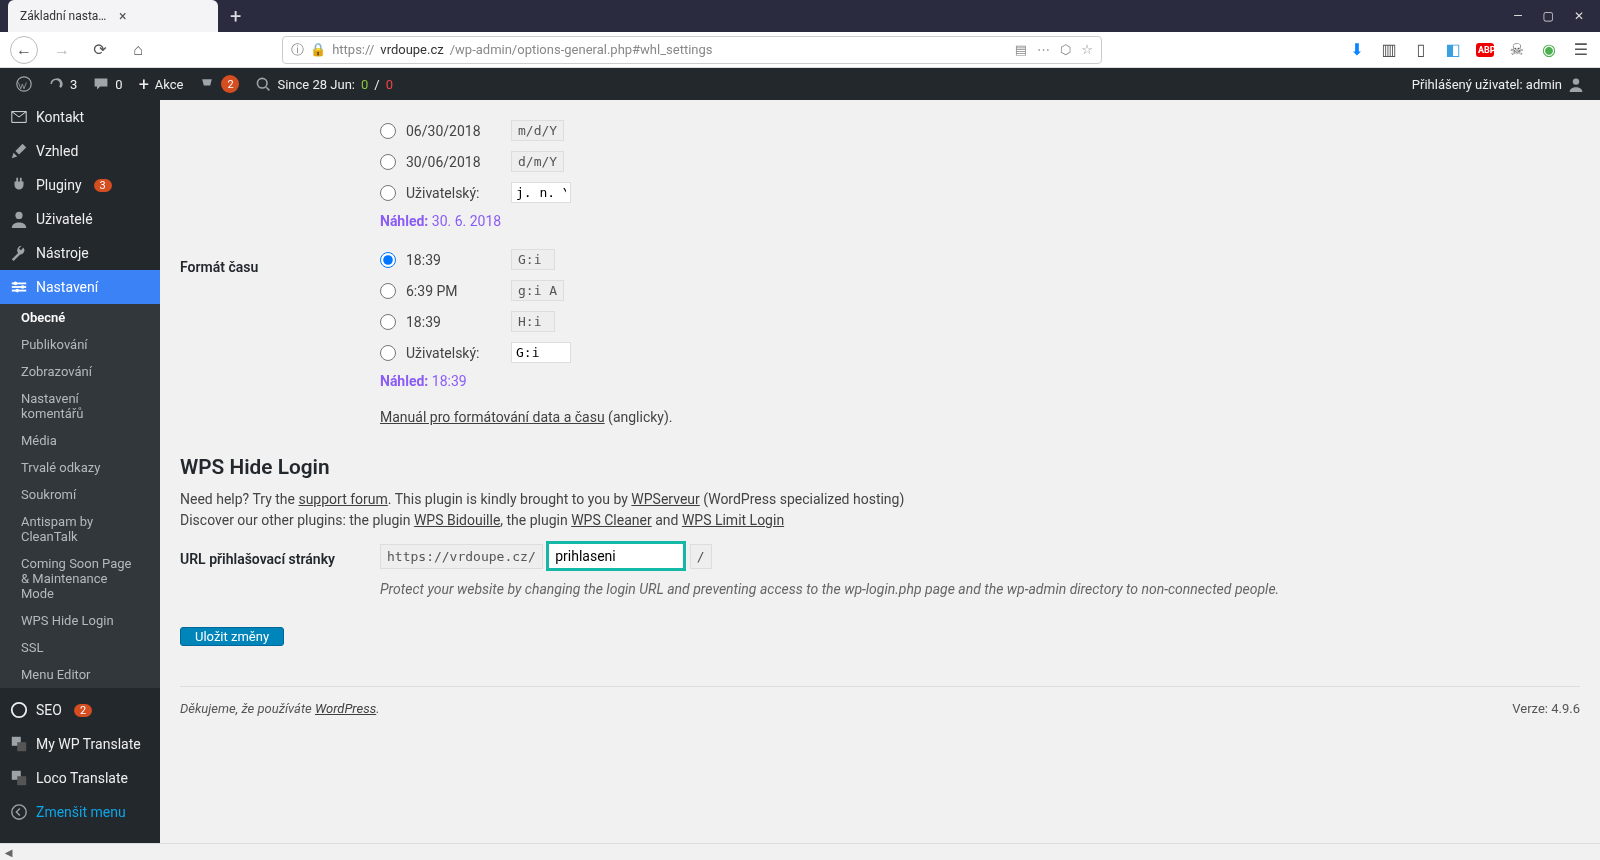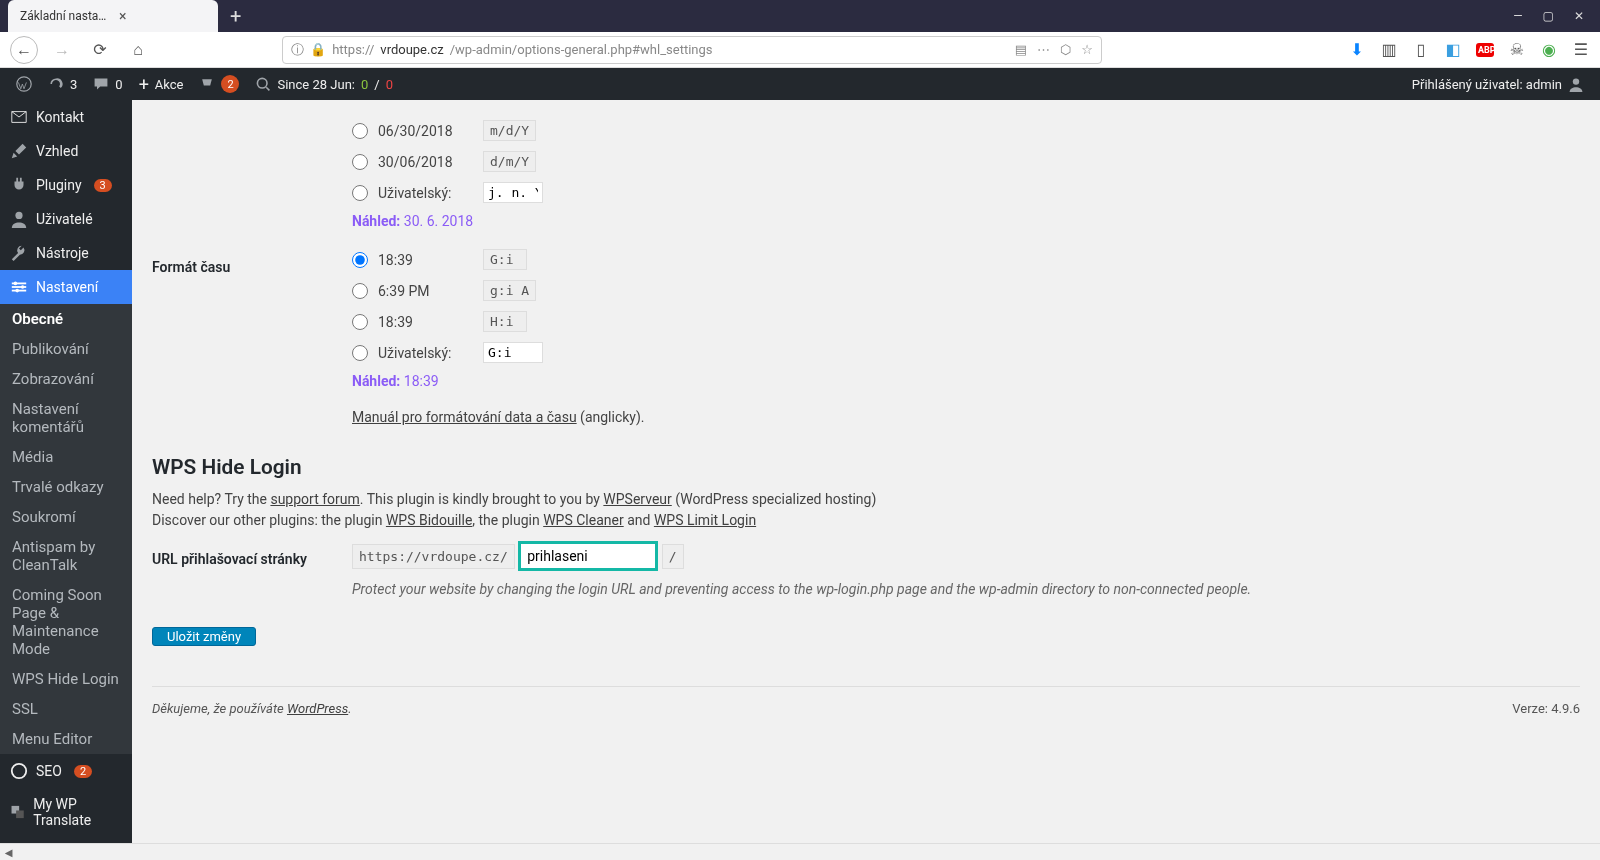--- a/index.html
+++ b/index.html
@@ -30,30 +30,30 @@
 .wp-admin-bar svg { width: 16px; height: 16px; fill: #a0a5aa; }
 .ab-right { margin-left: auto; display: flex; align-items: center; gap: 6px; }
 .ab-icon-bubble { background: #d54e21; color:#fff; border-radius:50%; width:18px; height:18px; display:inline-flex; align-items:center; justify-content:center; font-size:11px; }
 .ab-green { color: #8cc63f; }
 .ab-red { color: #e44; }
 
 
 .wp-body { display: flex; height: calc(100vh - 100px); }
 
 
-.wp-sidebar { width: 132px; background: #23282d; color: #eee; font-size: 14px; display: flex; flex-direction: column; overflow-y: auto; }
+.wp-sidebar { width: 160px; background: #23282d; color: #eee; font-size: 14px; display: flex; flex-direction: column; overflow-y: auto; }
 .wp-sidebar::-webkit-scrollbar { width: 0; }
 .menu-item { padding: 8px 10px; display: flex; align-items: center; gap: 8px; color: #eee; cursor: pointer; }
 .menu-item svg { width: 18px; height: 18px; fill: #9ea3a8; }
 .menu-item.current { background: #3b82f6; color: #fff; position: relative; }
 .menu-item.current svg { fill: #fff; }
 .menu-item.current::after { content: ''; position: absolute; right: -8px; top: 50%; transform: translateY(-50%); border: 8px solid transparent; border-right-color: #f1f1f1; }
 .menu-item .count { background: #d54e21; color: #fff; border-radius: 10px; padding: 0 6px; font-size: 11px; margin-left: 4px; }
 .submenu { background: #32373c; }
-.submenu .sub-item { padding: 6px 12px; font-size: 15px; color: #b4b9be; cursor: pointer; }
+.submenu .sub-item { padding: 6px 21px; font-size: 13px; color: #b4b9be; cursor: pointer; }
 .submenu .sub-item.current { color: #fff; font-weight: 600; }
 .menu-separator { height: 5px; }
 .collapse-item { padding: 8px 10px; display: flex; align-items: center; gap: 8px; color: #0ea5e9; cursor: pointer; }
 
 
 .wp-content { flex: 1; background: #f1f1f1; padding: 10px 20px 0 20px; overflow-y: auto; position: relative; }
 .form-table { width: 100%; border-spacing: 0; }
 .form-table th { text-align: left; vertical-align: top; padding: 20px 10px 20px 0; width: 200px; font-weight: 600; color: #23282d; font-size: 14px; }
 .form-table td { padding: 10px 0; vertical-align: top; font-size: 14px; color: #444; }
 .form-table td label { display: flex; align-items: center; gap: 10px; margin-bottom: 10px; }

